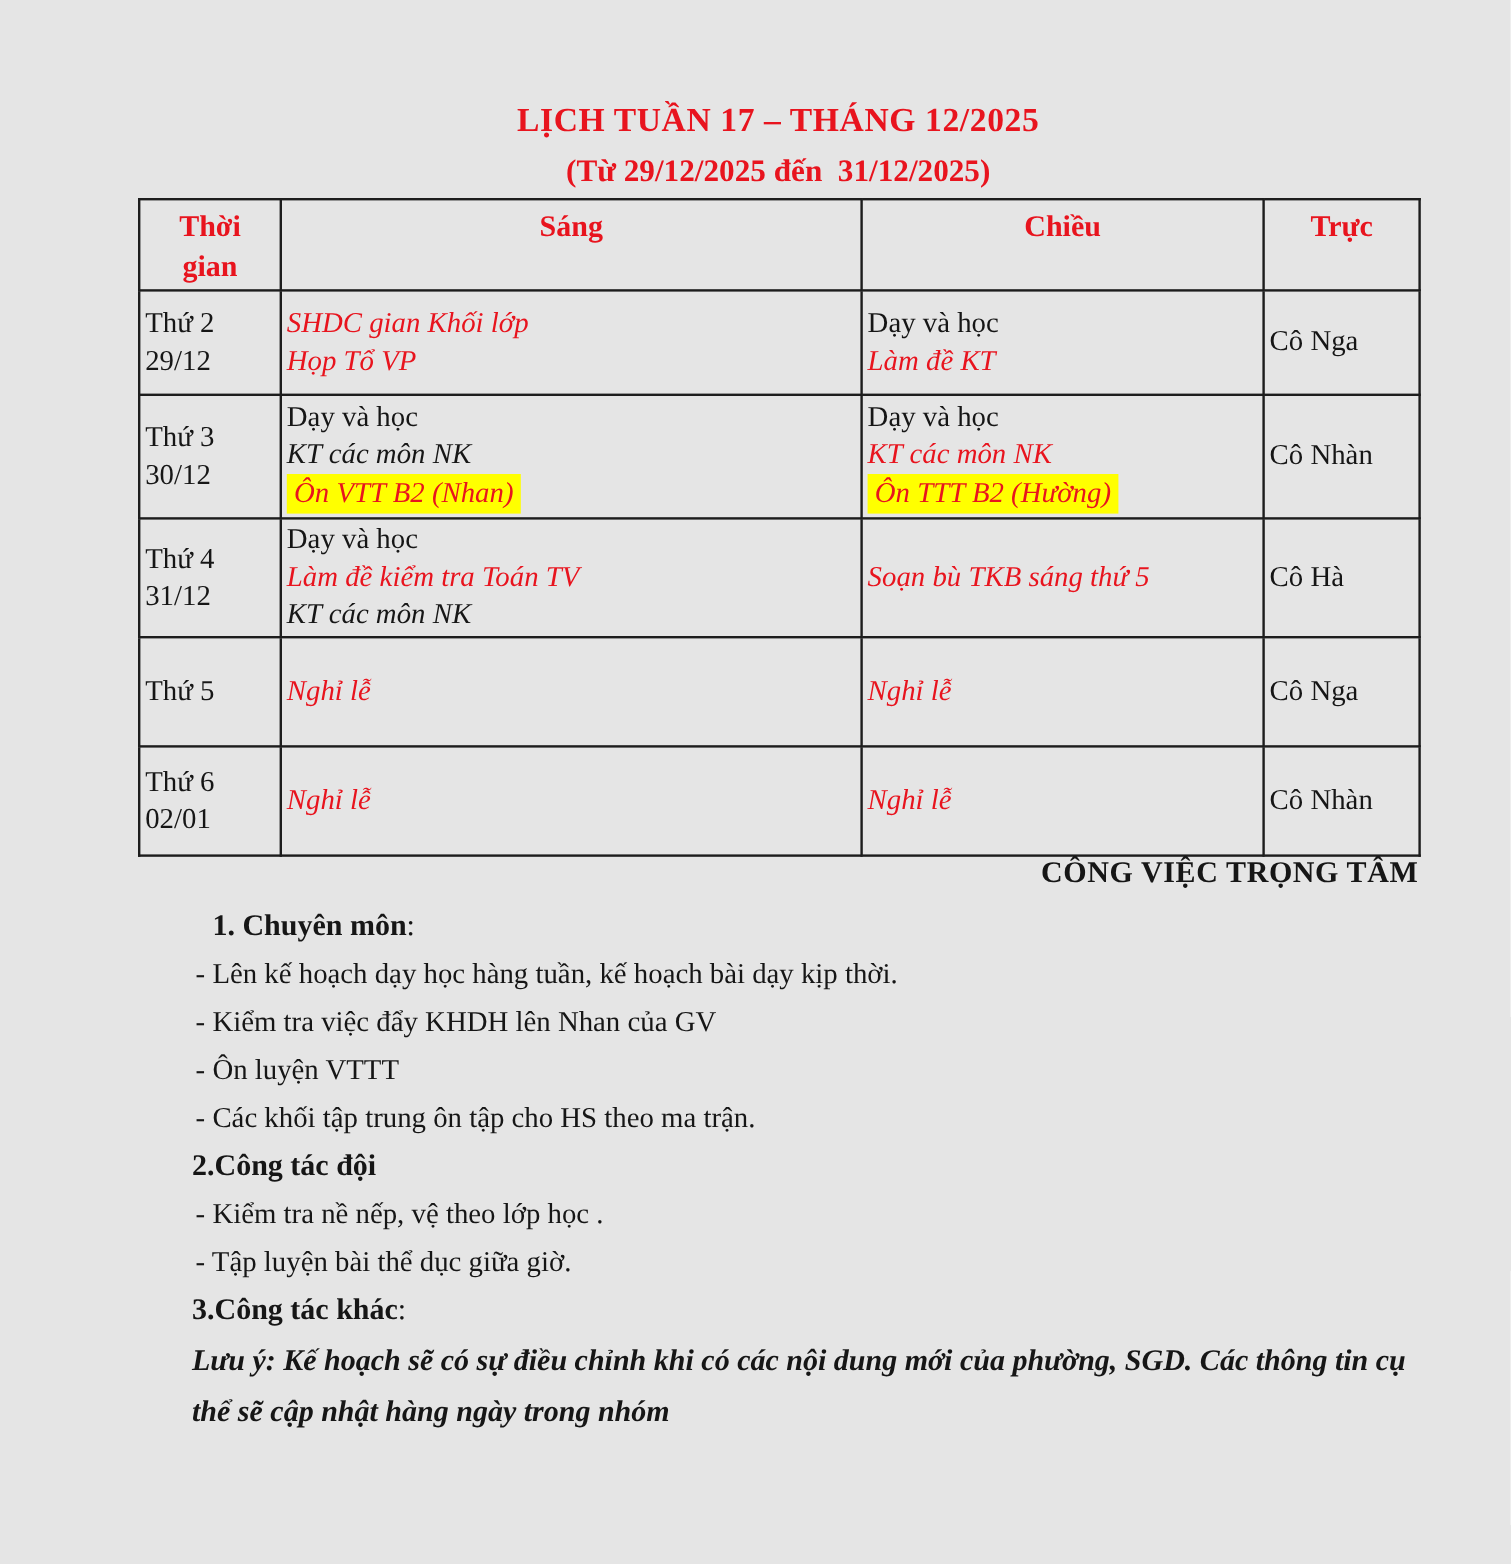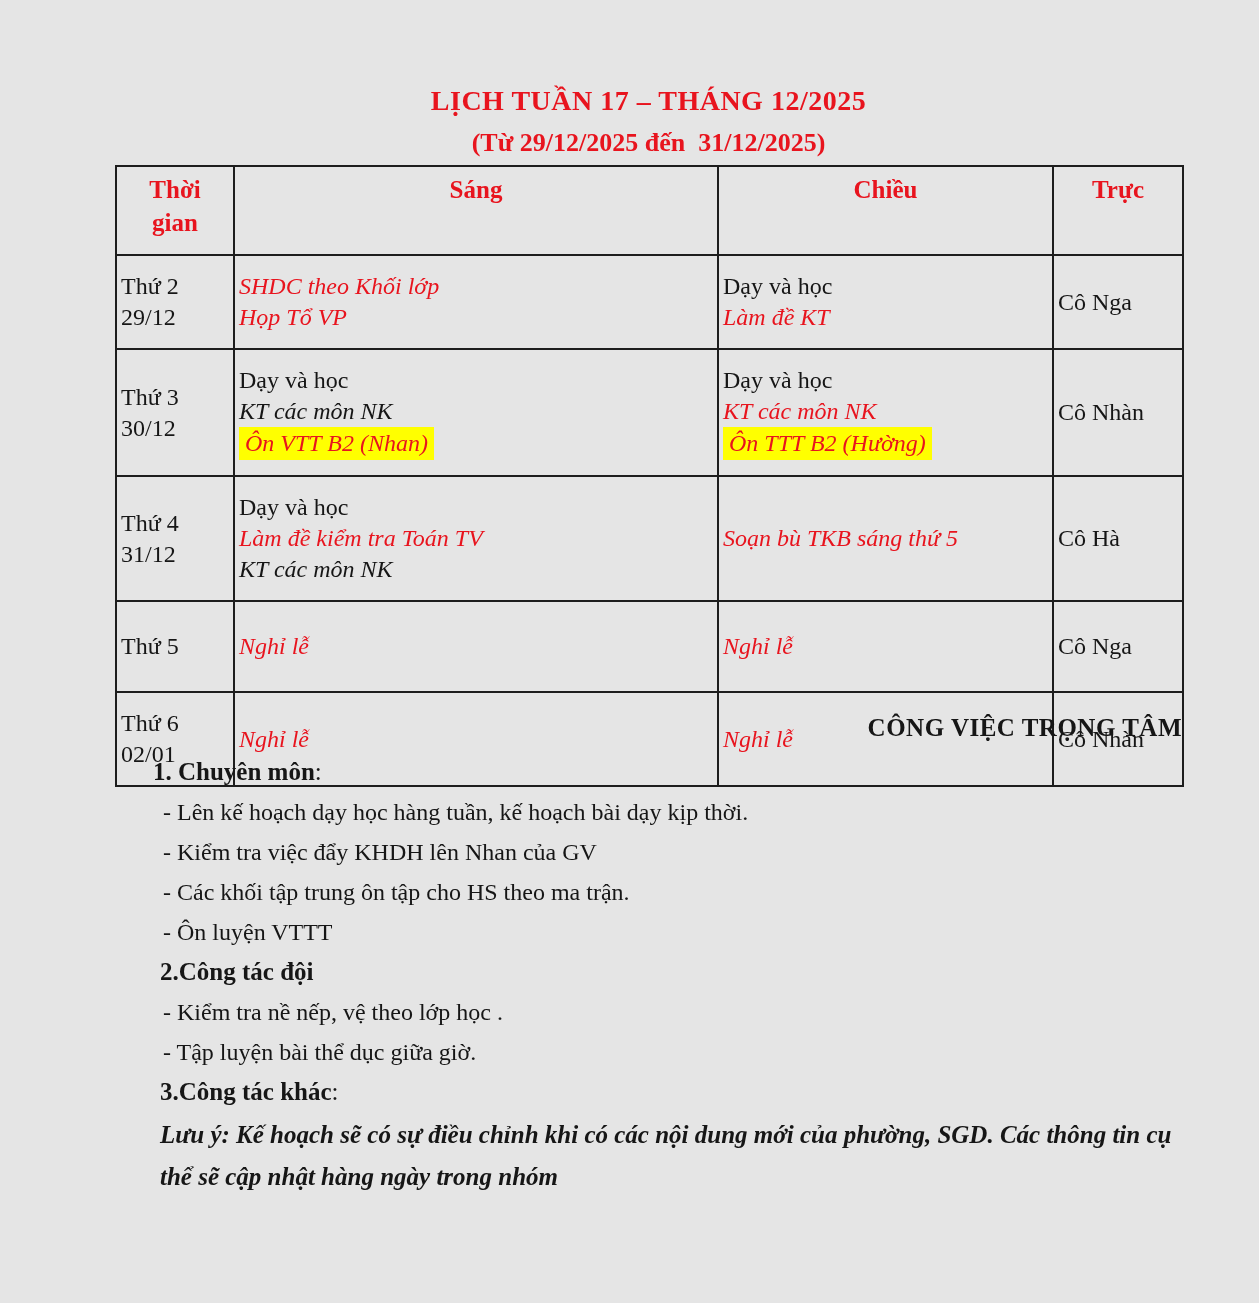--- a/index.html
+++ b/index.html
@@ -21,21 +21,21 @@
   .title{position:absolute;left:115px;top:80px;width:1067px;text-align:center;
          color:var(--red);font-weight:bold;}
   .title .l1{font-size:28px;line-height:42px;letter-spacing:0.5px;}
   .title .l2{font-size:26px;line-height:42px;white-space:pre-wrap;}
 
   
   table.sched{position:absolute;left:115px;top:165px;border-collapse:collapse;table-layout:fixed;}
   table.sched th,table.sched td{
     border:2px solid var(--line);
     font-size:24px;line-height:31px;
-    padding:15px 4px;
+    padding:2px 4px;
     vertical-align:middle;
     overflow:hidden;
   }
   table.sched th{
     color:var(--red);font-weight:bold;font-size:25px;line-height:33px;
     vertical-align:top;padding-top:6px;
   }
   .thw{width:74px;margin:0 auto;}
   td.day{vertical-align:top;padding-top:8px;}
   td.vtop{vertical-align:top;padding-top:6px;}
@@ -43,21 +43,21 @@
   .red{color:var(--red);}
   .it{font-style:italic;}
   .hl{background:var(--hl);padding:1px 6px;display:inline-block;}
 
   
   .tasks{position:absolute;left:115px;top:710px;width:1067px;font-size:24px;}
   .tasks-heading{text-align:right;font-weight:bold;font-size:25px;line-height:36px;
                  letter-spacing:0.5px;margin-bottom:6px;}
   .tline{line-height:40px;}
   .sec{margin-left:45px;font-size:25px;}
-  .sec1{margin-left:38px;}
+  .sec1{margin-left:62px;}
   .b{font-weight:bold;}
   .colon{font-weight:normal;}
   .item{margin-left:48px;}
   .note{margin-left:45px;margin-top:2px;width:1035px;
         font-weight:bold;font-style:italic;font-size:25px;line-height:42px;}
 </style>
 </head>
 <body>
 
 <div class="page">
@@ -83,21 +83,21 @@
       <th>Chiều</th>
       <th>Trực</th>
     </tr>
 
     <tr style="height:87px">
       <td class="day">
         <span class="ln">Thứ 2</span>
         <span class="ln">29/12</span>
       </td>
       <td>
-        <span class="ln red it">SHDC theo Khối lớp</span>
+        <span class="ln red it">SHDC gian Khối lớp</span>
         <span class="ln red it">Họp Tổ VP</span>
       </td>
       <td>
         <span class="ln">Dạy và học</span>
         <span class="ln red it">Làm đề KT</span>
       </td>
       <td>Cô Nga</td>
     </tr>
 
     <tr style="height:103px">
@@ -163,22 +163,22 @@
     </tr>
   </tbody>
     </table>
 
   <div class="tasks">
     <div class="tasks-heading">CÔNG VIỆC TRỌNG TÂM</div>
 
     <div class="tline sec sec1"><span class="b">1. Chuyên môn</span><span class="colon">:</span></div>
     <div class="tline item">- Lên kế hoạch dạy học hàng tuần, kế hoạch bài dạy kịp thời.</div>
     <div class="tline item">- Kiểm tra việc đẩy KHDH lên Nhan của GV</div>
+    <div class="tline item">- Ôn luyện VTTT</div>
     <div class="tline item">- Các khối tập trung ôn tập cho HS theo ma trận.</div>
-    <div class="tline item">- Ôn luyện VTTT</div>
 
     <div class="tline sec"><span class="b">2.Công tác đội</span></div>
     <div class="tline item">- Kiểm tra nề nếp, vệ theo lớp học .</div>
     <div class="tline item">- Tập luyện bài thể dục giữa giờ.</div>
 
     <div class="tline sec"><span class="b">3.Công tác khác</span><span class="colon">:</span></div>
 
     <div class="note">Lưu ý: Kế hoạch sẽ có sự điều chỉnh khi có các nội dung mới của phường, SGD. Các thông tin cụ thể sẽ cập nhật hàng ngày trong nhóm</div>
   </div>
 

